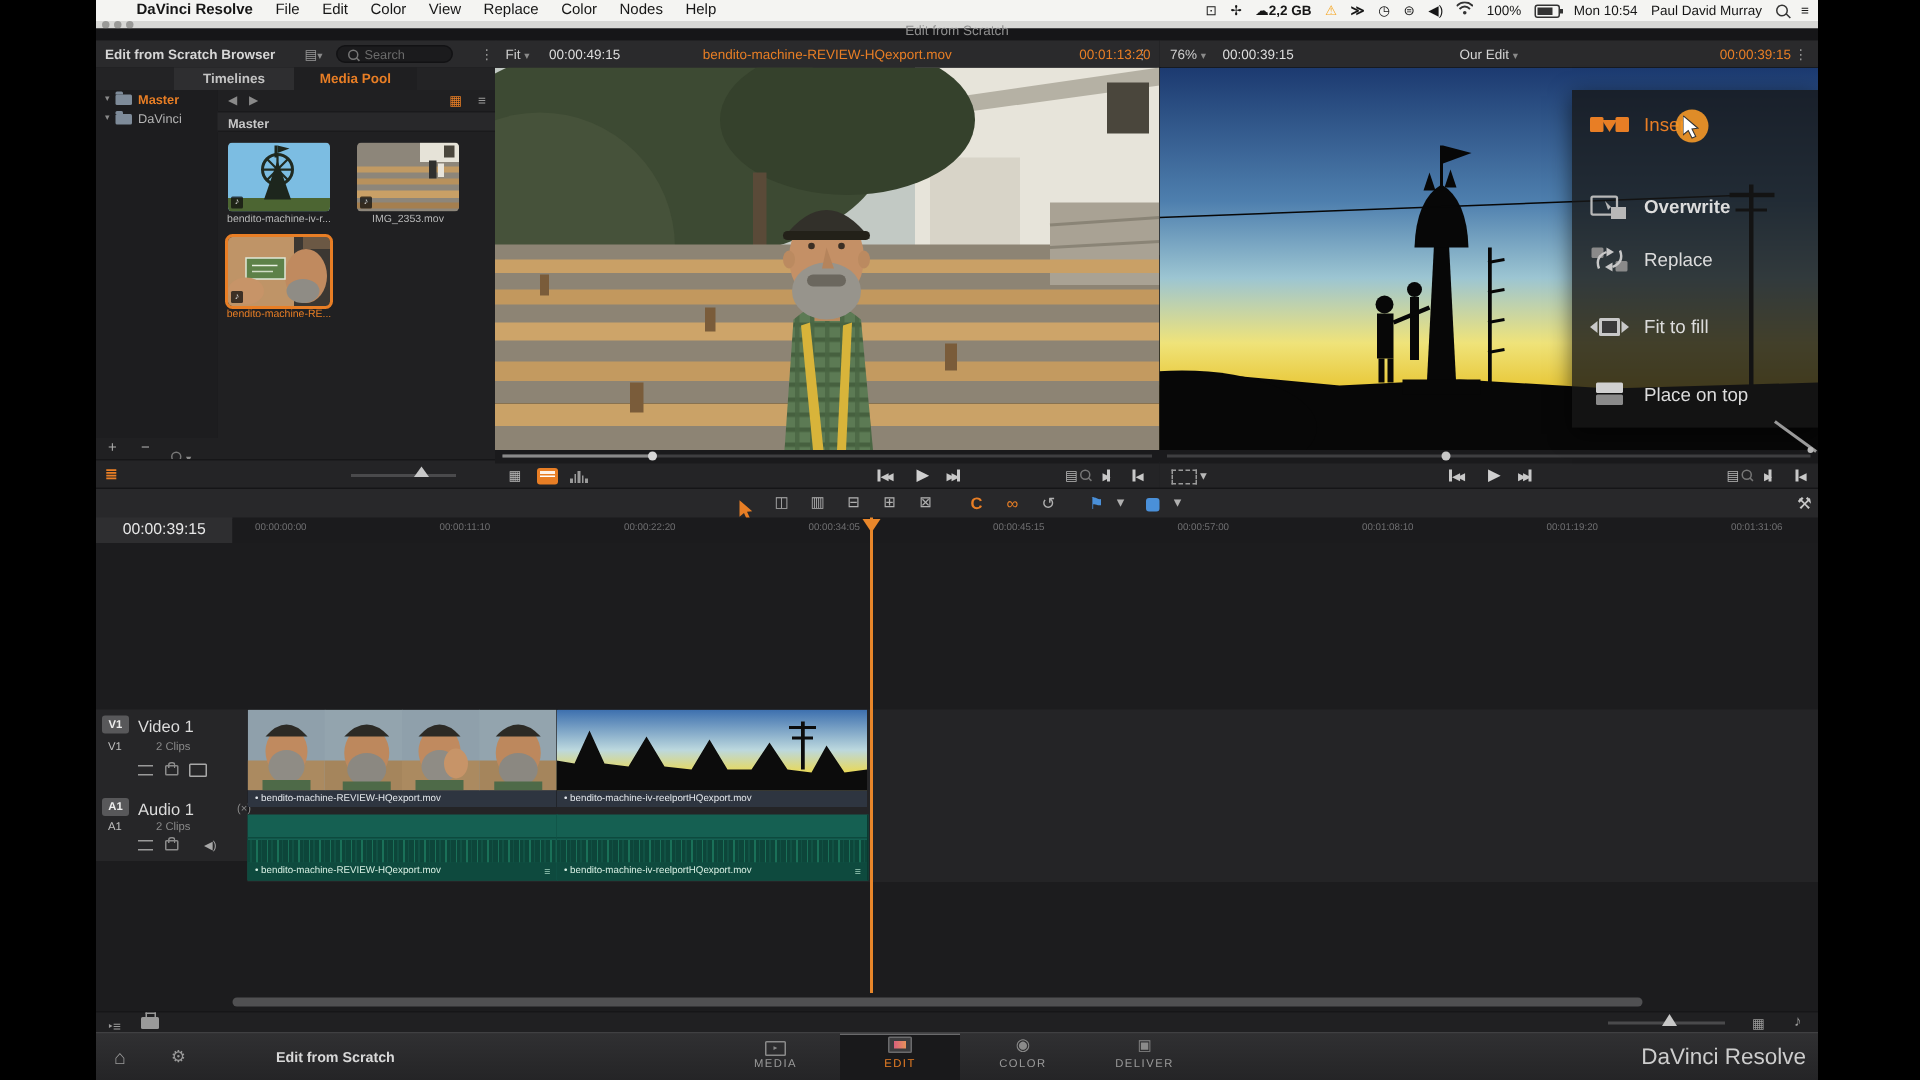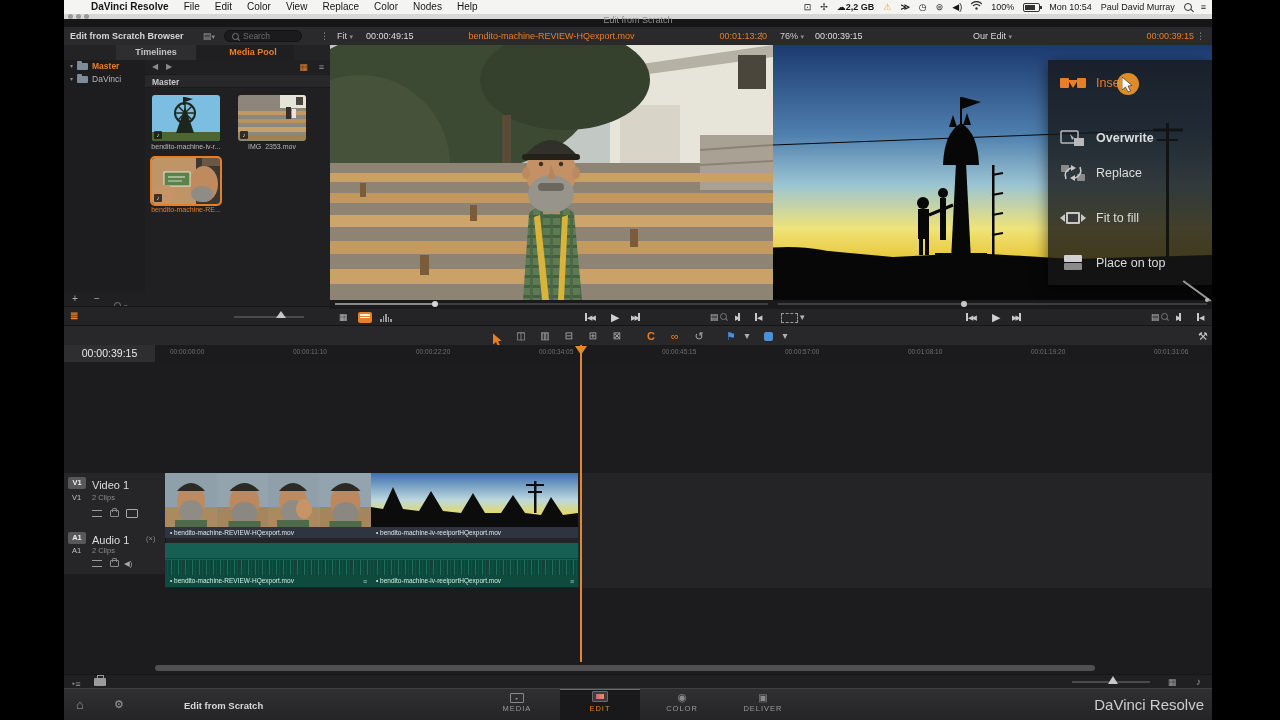--- a/index.html
+++ b/index.html
@@ -73,21 +73,21 @@
   
   .tcbox{left:0;top:345px;width:91px;height:17px;background:#2e2e30;color:#e8e8e8;font-size:10.5px;line-height:17px;text-align:center;}
   .ruler{left:91px;top:345px;width:1057px;height:17px;background:#1b1b1d;border-bottom:1px solid #111;}
   .tick{position:absolute;top:3px;font-size:6.5px;color:#6f6f71;white-space:nowrap;}
   .tracks{left:0;top:362px;width:1148px;height:300px;background:#1c1c1e;}
   .lane{position:absolute;left:101px;width:1047px;background:#242426;}
   .thead{position:absolute;left:0;width:101px;background:#262628;border-right:1px solid #141416;}
   .badge{position:absolute;width:18px;height:12px;background:#58585a;border-radius:2px;color:#ededed;font-size:7.5px;font-weight:bold;text-align:center;line-height:12px;}
   .tname{position:absolute;font-size:11px;font-weight:normal;color:#dcdcdc;text-align:right;}
   .tsub{position:absolute;font-size:7.5px;color:#c0c0c0;}
-  .tcount{position:absolute;font-size:7.5px;color:#8a8a8a;}
+  .tcount{position:absolute;font-size:7.5px;color:#8a8a8a;margin-left:12px;}
   .dlines{position:absolute;width:10px;height:5px;border-top:1.5px solid #9a9a9a;border-bottom:1.5px solid #9a9a9a;}
   .lock{position:absolute;width:7px;height:5px;border:1px solid #8a8a8a;border-radius:1px;}
   .lock::before{content:"";position:absolute;left:1px;top:-3px;width:3px;height:3px;border:1px solid #8a8a8a;border-bottom:none;border-radius:2px 2px 0 0;}
   .vrect{position:absolute;width:10px;height:7px;border:1px solid #a8a8a8;border-radius:1px;}
   .clip{position:absolute;overflow:hidden;}
   .vstrip{position:absolute;left:0;bottom:0;width:100%;height:11px;background:#2e3540;color:#e2e6ea;font-size:6.5px;line-height:11px;padding-left:5px;box-sizing:border-box;white-space:nowrap;}
   .aclip{position:absolute;background:#156052;border-right:1px solid #0a3a30;}
   .aclip .mid{position:absolute;left:0;top:15px;width:100%;height:1px;background:#0d4a3e;}
   .awave{position:absolute;left:0;top:17px;width:100%;height:15px;
     background:repeating-linear-gradient(90deg,#0d463a 0 2px,#115244 2px 3px,#0d463a 3px 6px,#1a7058 6px 7px),#0d463a;}
@@ -188,21 +188,21 @@
   <div class="a phead" style="left:709px;width:439px;">
     <span class="a" style="left:7px;"><span>76%</span> <span class="caret">▾</span></span>
     <span class="a" style="left:42px;color:#dedede;">00:00:39:15</span>
     <span class="a" style="left:0;width:439px;text-align:center;color:#d6d6d6;"><span>Our Edit</span> <span class="caret">▾</span></span>
     <span class="a orange" style="right:18px;">00:00:39:15</span>
     <span class="a dots" style="right:7px;">⋮</span>
   </div>
 
   <div class="a tabsrow">
     <span class="tab" style="left:52px;width:80px;background:#2e2e30;color:#c4c4c4;">Timelines</span>
-    <span class="tab" style="left:132px;width:82px;background:#1f1f21;color:#e87e25;padding-left:16px;">Media Pool</span>
+    <span class="tab" style="left:132px;width:82px;background:#1f1f21;color:#e87e25;">Media Pool</span>
   </div>
 
   <div class="a tree">
     <div class="treerow">
       <span class="chev">▾</span>
       <span class="folder"></span>
       <span class="orange" style="font-weight:bold;">Master</span>
     </div>
     <div class="treerow">
       <span class="chev">▾</span>

